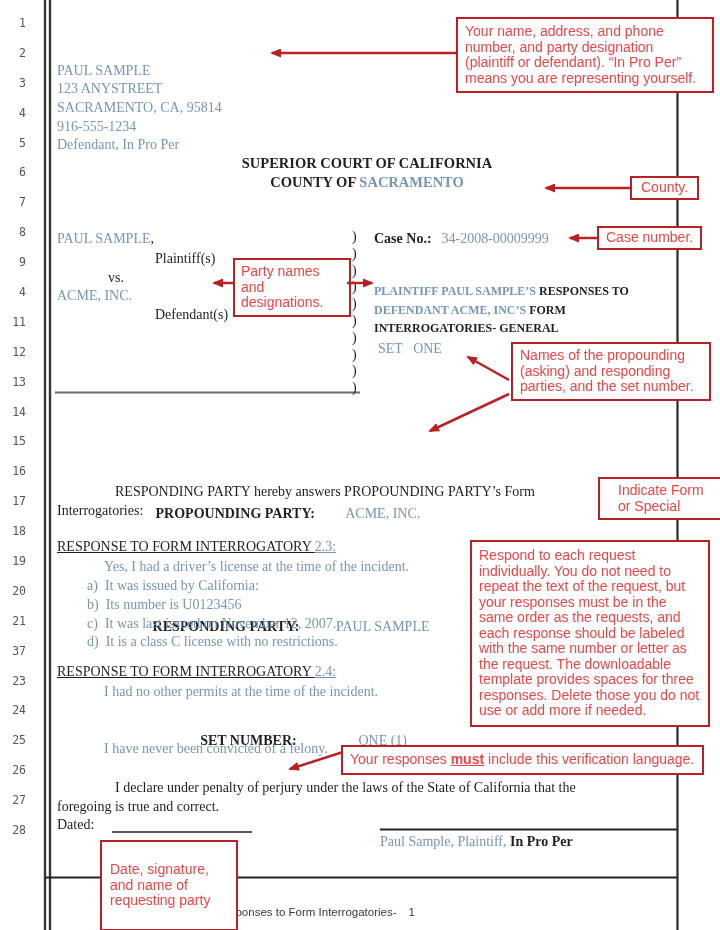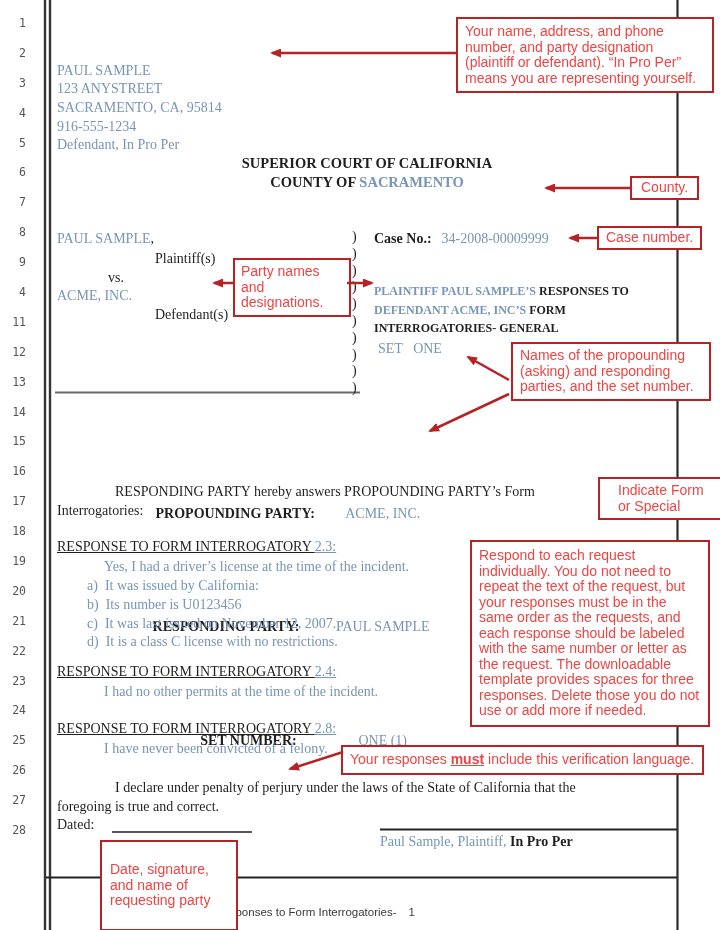--- a/index.html
+++ b/index.html
@@ -62,21 +62,21 @@
       <div class="num">12</div>
       <div class="num">13</div>
       <div class="num">14</div>
       <div class="num">15</div>
       <div class="num">16</div>
       <div class="num">17</div>
       <div class="num">18</div>
       <div class="num">19</div>
       <div class="num">20</div>
       <div class="num">21</div>
-      <div class="num">22</div>
+      <div class="num">37</div>
       <div class="num">23</div>
       <div class="num">24</div>
       <div class="num">25</div>
       <div class="num">26</div>
       <div class="num">27</div>
       <div class="num">28</div>
     </div>
 
   <div class="abs doc blue addr z2">
     
@@ -138,21 +138,20 @@
 
   <div class="it">a)  It was issued by California:</div>
       <div class="it">b)  Its number is U0123456</div>
       <div class="it">c)  It was last issued on November 12, 2007.</div>
       <div class="it">d)  It is a class C license with no restrictions.</div>
     </div>
 
   <div class="abs resp-head z2" style="left:57px;top:664px;"><span class="u">RESPONSE TO FORM INTERROGATORY </span><span class="u blue">2.4:</span></div>
   <div class="abs doc blue z2" style="left:104px;top:683px;">I had no other permits at the time of the incident.</div>
 
-  <div class="abs resp-head z2" style="left:57px;top:721px;"><span class="u">RESPONSE TO FORM INTERROGATORY </span><span class="u blue">2.8:</span></div>
   <div class="abs doc blue z2" style="left:104px;top:740px;">I have never been convicted of a felony.</div>
 
   <div class="abs doc z2" style="left:57px;top:798px;">foregoing is true and correct.</div>
   <div class="abs doc z2" style="left:115px;top:779px;">I declare under penalty of perjury under the laws of the State of California that the</div>
   <div class="abs doc z2" style="left:57px;top:816px;">Dated:</div>
 
   <div class="abs doc z2" style="left:380px;top:833px;width:300px;"><span class="blue">Paul Sample, Plaintiff,</span><span class="bold"> In Pro Per</span></div>
 
   <div class="abs footer-text z2" style="left:215px;top:898px;"><span>Responses to Form Interrogatories-</span><span style="margin-left:12px;">1</span></div>
 

